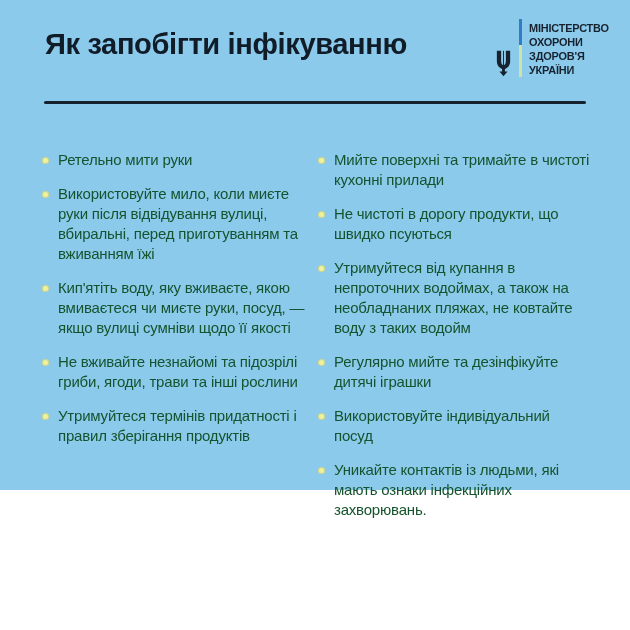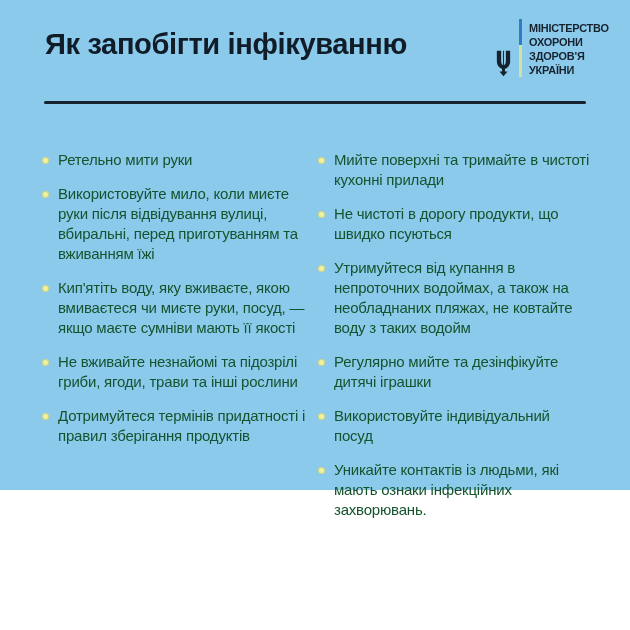--- a/index.html
+++ b/index.html
@@ -136,29 +136,29 @@
       <div class="item">
         <span class="bullet"></span>
         <span class="item-text">Ретельно мити руки</span>
       </div>
       <div class="item">
         <span class="bullet"></span>
         <span class="item-text">Використовуйте мило, коли миєте руки після відвідування вулиці, вбиральні, перед приготуванням та вживанням їжі</span>
       </div>
       <div class="item">
         <span class="bullet"></span>
-        <span class="item-text">Кип'ятіть воду, яку вживаєте, якою вмиваєтеся чи миєте руки, посуд, — якщо маєте сумніви мають її якості</span>
+        <span class="item-text">Кип'ятіть воду, яку вживаєте, якою вмиваєтеся чи миєте руки, посуд, — якщо вулиці сумніви щодо її якості</span>
       </div>
       <div class="item">
         <span class="bullet"></span>
         <span class="item-text">Не вживайте незнайомі та підозрілі гриби, ягоди, трави та інші рослини</span>
       </div>
       <div class="item">
         <span class="bullet"></span>
-        <span class="item-text">Дотримуйтеся термінів придатності і правил зберігання продуктів</span>
+        <span class="item-text">Утримуйтеся термінів придатності і правил зберігання продуктів</span>
       </div>
     </div>
 
     <div class="col">
       <div class="item">
         <span class="bullet"></span>
         <span class="item-text">Мийте поверхні та тримайте в чистоті кухонні прилади</span>
       </div>
       <div class="item">
         <span class="bullet"></span>

